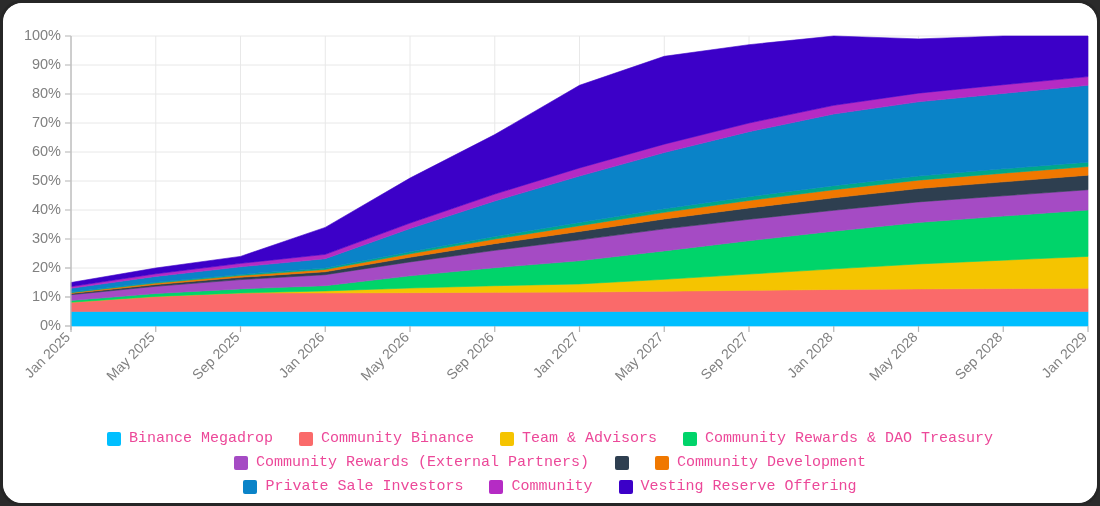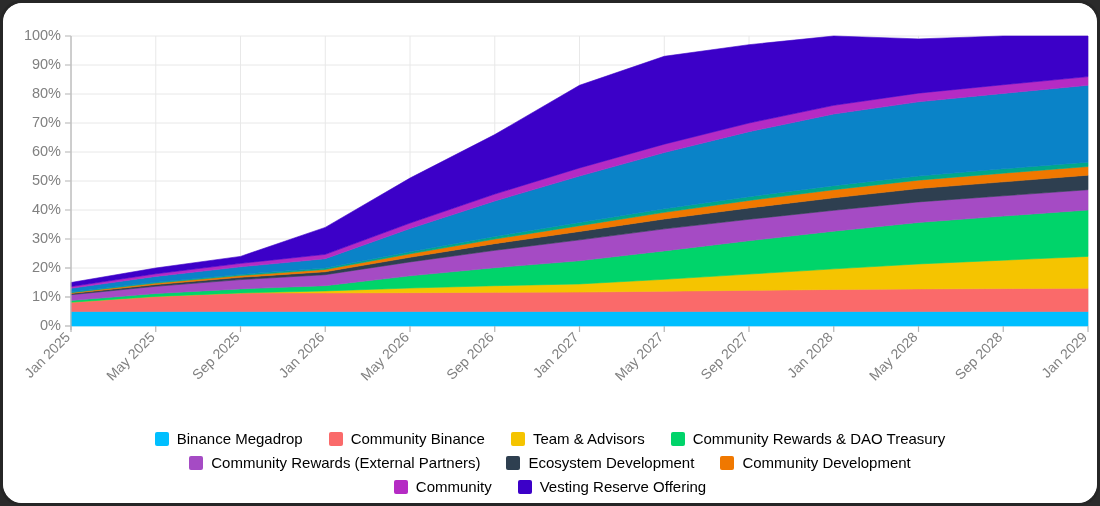--- a/index.html
+++ b/index.html
@@ -17,21 +17,21 @@
   .vgrid{stroke:#e8e8e8;stroke-width:1;}
   .axisline{stroke:#b4b4b4;stroke-width:1.2;}
   .tickmark{stroke:#b4b4b4;stroke-width:1.2;}
   .legend{
     position:absolute;left:0;right:0;bottom:8px;
     display:flex;flex-direction:column;align-items:center;gap:7px;
   }
   .legend-row{display:flex;flex-direction:row;align-items:center;justify-content:center;gap:26px;flex-wrap:nowrap;}
   .legend-item{display:flex;flex-direction:row;align-items:center;gap:8px;}
   .swatch{width:14px;height:14px;border-radius:2px;display:inline-block;flex:0 0 auto;}
-  .legend-label{font-size:15px;color:#000000;white-space:nowrap;font-family:Liberation Sans, sans-serif;}
+  .legend-label{font-size:15px;color:#ec4899;white-space:nowrap;font-family:Liberation Mono, monospace;}
 </style>
 </head>
 <body>
 
 <div class="window">
   <div class="card"></div>
   <svg class="chart" id="chart-svg" width="1100" height="400">
       <line x1="68" y1="323" x2="1085" y2="323" class="gridline"></line>
       <line x1="62" y1="323" x2="68" y2="323" class="tickmark"></line>
       <text x="58" y="323" class="ytick">0%</text>
@@ -136,28 +136,31 @@
           <span class="legend-label">Community Rewards &amp; DAO Treasury</span>
         </div>
       </div>
       <div class="legend-row">
         <div class="legend-item">
           <span class="swatch" style="background: rgb(165, 75, 196);"></span>
           <span class="legend-label">Community Rewards (External Partners)</span>
         </div>
         <div class="legend-item">
           <span class="swatch" style="background: rgb(46, 63, 80);"></span>
-          <span class="legend-label">Ecosystem Development</span>
         </div>
         <div class="legend-item">
           <span class="swatch" style="background: rgb(240, 120, 0);"></span>
           <span class="legend-label">Community Development</span>
         </div>
       </div>
       <div class="legend-row">
+        <div class="legend-item">
+          <span class="swatch" style="background: rgb(10, 131, 200);"></span>
+          <span class="legend-label">Private Sale Investors</span>
+        </div>
         <div class="legend-item">
           <span class="swatch" style="background: rgb(181, 43, 196);"></span>
           <span class="legend-label">Community</span>
         </div>
         <div class="legend-item">
           <span class="swatch" style="background: rgb(60, 0, 200);"></span>
           <span class="legend-label">Vesting Reserve Offering</span>
         </div>
       </div>
     </div>

